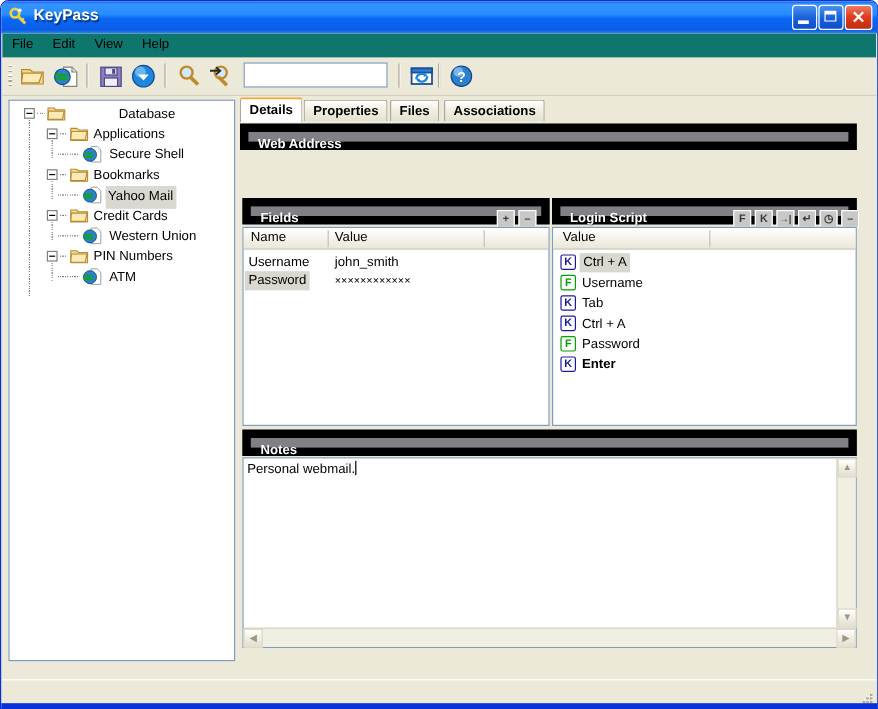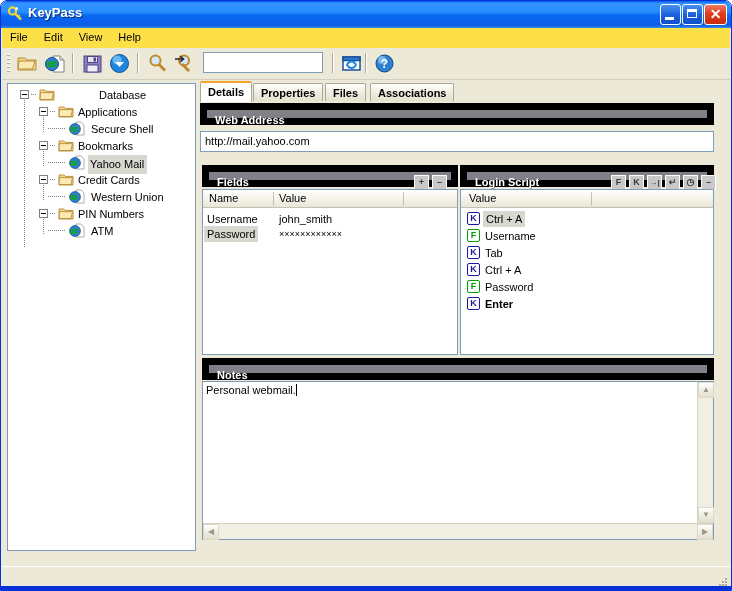--- a/index.html
+++ b/index.html
@@ -74,21 +74,21 @@
     position: absolute; left: 0; top: -1px;
     width: 21px; height: 21px;
     color: #fff; font-size: 14px; font-weight: bold;
     text-align: center; line-height: 21px;
     font-family: "Liberation Sans", sans-serif;
   }
   
   .menubar {
     position: absolute; left: 1px; top: 27px;
     width: 728px; height: 20px;
-    background: #fde047;
+    background: #0f766e;
   }
   .menuitem {
     float: left;
     padding: 3px 8px 2px 8px;
     color: #000;
     font-size: 11px;
   }
   
   .toolbar {
     position: absolute; left: 1px; top: 47px;
@@ -553,21 +553,20 @@
   <div class="tabstrip">
     <div class="tab active" style="left:0px;">Details</div>
     <div class="tab" style="left:53px;">Properties</div>
     <div class="tab" style="left:125px;">Files</div>
     <div class="tab" style="left:170px;">Associations</div>
   </div>
 
   <div class="panel-header" style="left:199px; top:102px; width:514px;">
     <span class="ptitle">Web Address</span>
   </div>
-  <div class="urlbox" style="left:199px; top:130px; width:514px; height:21px;">http://mail.yahoo.com</div>
 
   <div class="panel-header" style="left:201px; top:164px; width:256px;">
     <span class="ptitle">Fields</span>
     <span class="hbtn" style="right:22px;">+</span>
     <span class="hbtn" style="right:4px;">–</span>
   </div>
   <div class="listbox" style="left:201px; top:188px; width:256px; height:166px;">
     <div class="colhdr" style="width:254px;">
       <span class="cc" style="left:6px;">Name</span>
       <span class="colsep" style="left:70px;"></span>

